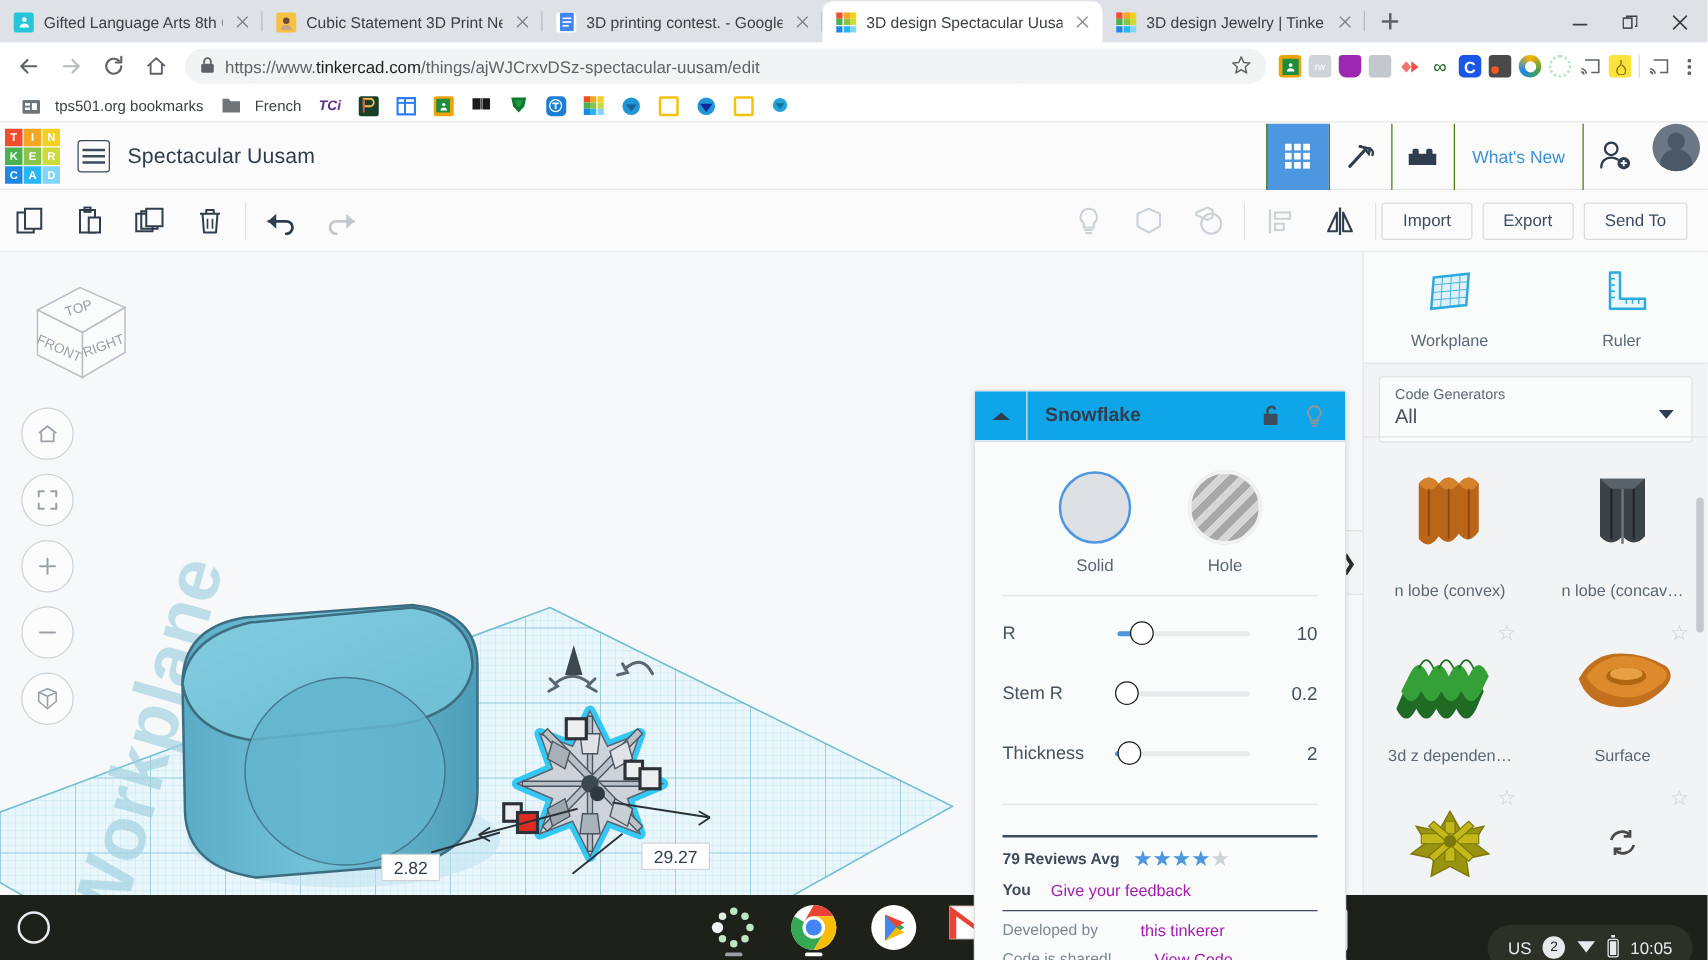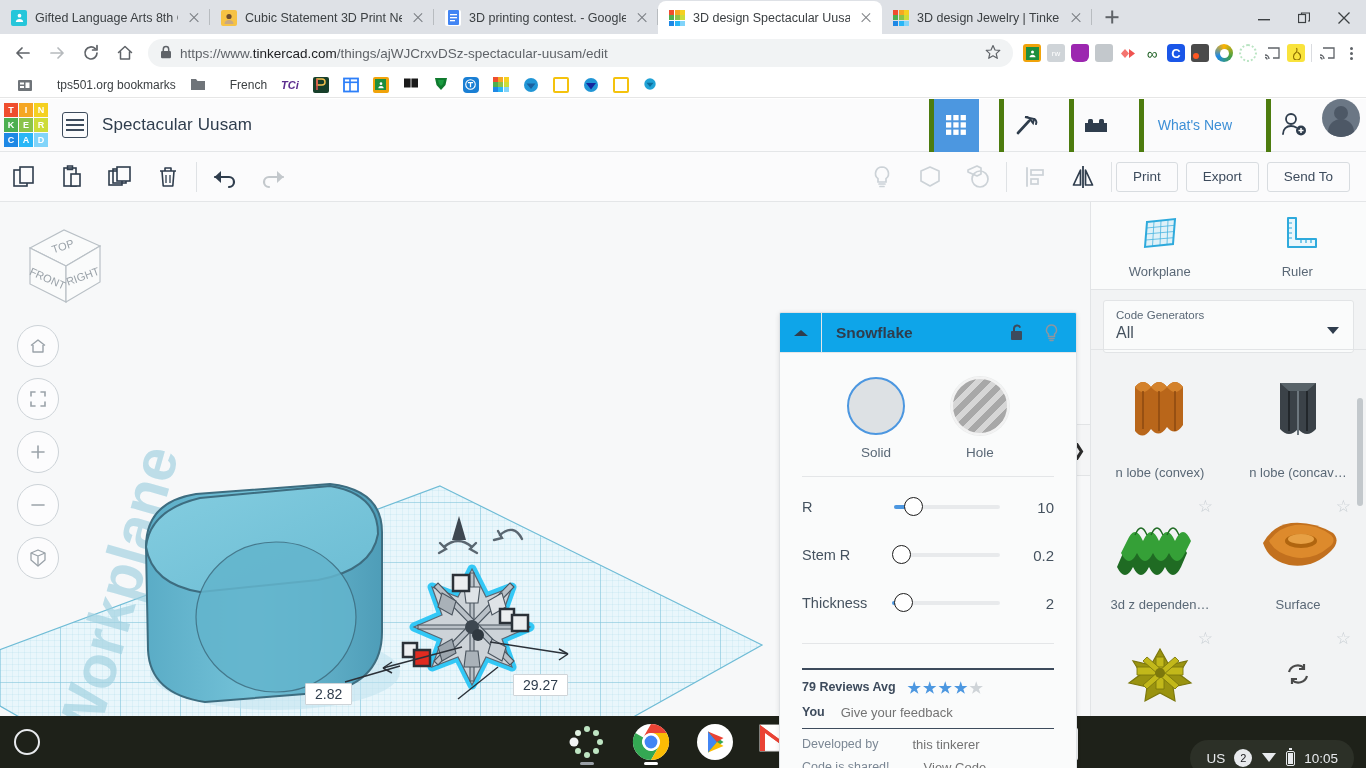--- a/index.html
+++ b/index.html
@@ -68,21 +68,21 @@
   .url-strong { color: #202124; }
   .ext-icons { display: flex; align-items: center; gap: 6px; padding-left: 4px; }
   .ext { width: 18px; height: 18px; flex: none; border-radius: 3px; }
 
   .bookmarks {
     position: absolute; top: 72px; left: 0; right: 0; height: 26px;
     background: #fff; display: flex; align-items: center; gap: 0px;
     font-size: 12px; color: #3c4043; padding-left: 10px;
     border-bottom: 1px solid #e6e6e6;
   }
-  .bm { display: flex; align-items: center; gap: 24px; padding: 2px 7px; white-space: nowrap; }
+  .bm { display: flex; align-items: center; gap: 11px; padding: 2px 7px; white-space: nowrap; }
   .bmico { width: 16px; height: 16px; flex: none; border-radius: 2px; }
 
   
   #app { position: absolute; top: 99px; left: 0; right: 0; bottom: 52px; background: #f7f8f9; }
 
   .tc-header {
     position: absolute; top: 0; left: 0; right: 0; height: 53px;
     background: #fbfbfc; border-bottom: 1px solid #e4e6e8;
     display: flex; align-items: center;
   }
@@ -91,21 +91,21 @@
     gap: 1px; flex: none; }
   .tc-logo span { display: flex; align-items: center; justify-content: center;
     color: #fff; font-size: 9px; font-weight: bold; font-family: "Liberation Sans", sans-serif; }
   .tc-grid-btn { width: 26px; height: 26px; border: 1.8px solid #3d4b5c; border-radius: 3px;
     margin-left: 14px; display: flex; flex-direction: column; justify-content: center;
     gap: 3px; padding: 0 3px; flex: none; }
   .tc-grid-btn i { display: block; height: 2.2px; background: #3d4b5c; }
   .tc-title { font-size: 17px; color: #2f3d4d; margin-left: 14px; letter-spacing: .1px; }
   .hdr-right { margin-left: auto; display: flex; align-items: stretch; height: 53px; }
   .hdr-cell { width: 50px; display: flex; align-items: center; justify-content: center;
-    border-left: 5px solid #4d7c0f; margin-left: 20px; }
+    border-left: 1px solid #4d7c0f; }
   .hdr-cell.wide { width: auto; padding: 0 14px; color: #3d8fd6; font-size: 14px; }
   .hdr-cell.active { background: #4c97e0; }
   .avatar { width: 38px; height: 38px; border-radius: 50%; background: #6b7785;
     margin: 0 6px; overflow: hidden; position: relative; flex: none; }
   .avatar::before { content:""; position:absolute; width:14px; height:14px; border-radius:50%;
     background:#4d5866; left:50%; top:7px; transform:translateX(-50%); }
   .avatar::after { content:""; position:absolute; width:26px; height:18px; border-radius:13px 13px 0 0;
     background:#4d5866; left:50%; bottom:0; transform:translateX(-50%); }
 
   .tc-toolbar {
@@ -174,21 +174,21 @@
   .param .pval { width: 46px; text-align: right; font-size: 15px; color: #45525f; }
 
   .sp-foot { padding: 0 22px 10px; }
   .sp-foot .divider-dark { height: 1.5px; background: #3d4b5c; margin: 8px 0 10px; }
   .rev-row { display: flex; align-items: center; gap: 12px; font-size: 12.5px; color: #3d4b5c; font-weight: bold;}
   .stars { display: flex; gap: 2px; }
   .star { font-size: 15px; line-height: 1; color: #4c97e0; }
   .star.off { color: #cfd4d8; }
   .you-row { display: flex; align-items: center; gap: 16px; margin-top: 10px; font-size: 12.5px;
     color: #3d4b5c; font-weight: bold; padding-bottom: 8px; border-bottom: 1.5px solid #3d4b5c; }
-  .link { color: #737373; font-weight: normal; font-size: 13px; }
+  .link { color: #a21caf; font-weight: normal; font-size: 13px; }
   .dev-row { display: flex; align-items: center; gap: 34px; margin-top: 8px; font-size: 12.5px; color: #7b8794; }
 
   
   .ghost { position: absolute; z-index: 3; color: #e8eaec; font-size: 16px;
     display: flex; align-items: center; justify-content: center; }
   .ghost-btn { border: 1px solid #eef0f1; border-radius: 3px; background: #fafbfb; }
 
   
   .sidebar {
     position: absolute; top: 103px; right: 0; bottom: 0; width: 276px;
@@ -665,21 +665,21 @@
           </svg>
       </span>
       <span class="tb-ico">
         <svg width="30" height="28" viewBox="0 0 30 28">
             <path d="M15 3v22" stroke="#2f3d4d" stroke-width="1.8"></path>
             <path d="M12.5 7 5.5 22h7z" fill="none" stroke="#2f3d4d" stroke-width="1.7" stroke-linejoin="round"></path>
             <path d="M17.5 7l7 15h-7z" fill="none" stroke="#2f3d4d" stroke-width="1.7" stroke-linejoin="round"></path>
           </svg>
       </span>
       <span class="tb-sep"></span>
-      <span class="tb-btn">Print</span>
+      <span class="tb-btn">Import</span>
       <span class="tb-btn">Export</span>
       <span class="tb-btn">Send To</span>
     </div>
   </div>
 
   <div class="viewport">
 
     <svg width="1090" height="565" viewBox="0 0 1090 565" style="position:absolute;left:0;top:0">
       <defs>
         <pattern id="fineGrid" width="6" height="6" patternUnits="userSpaceOnUse">

